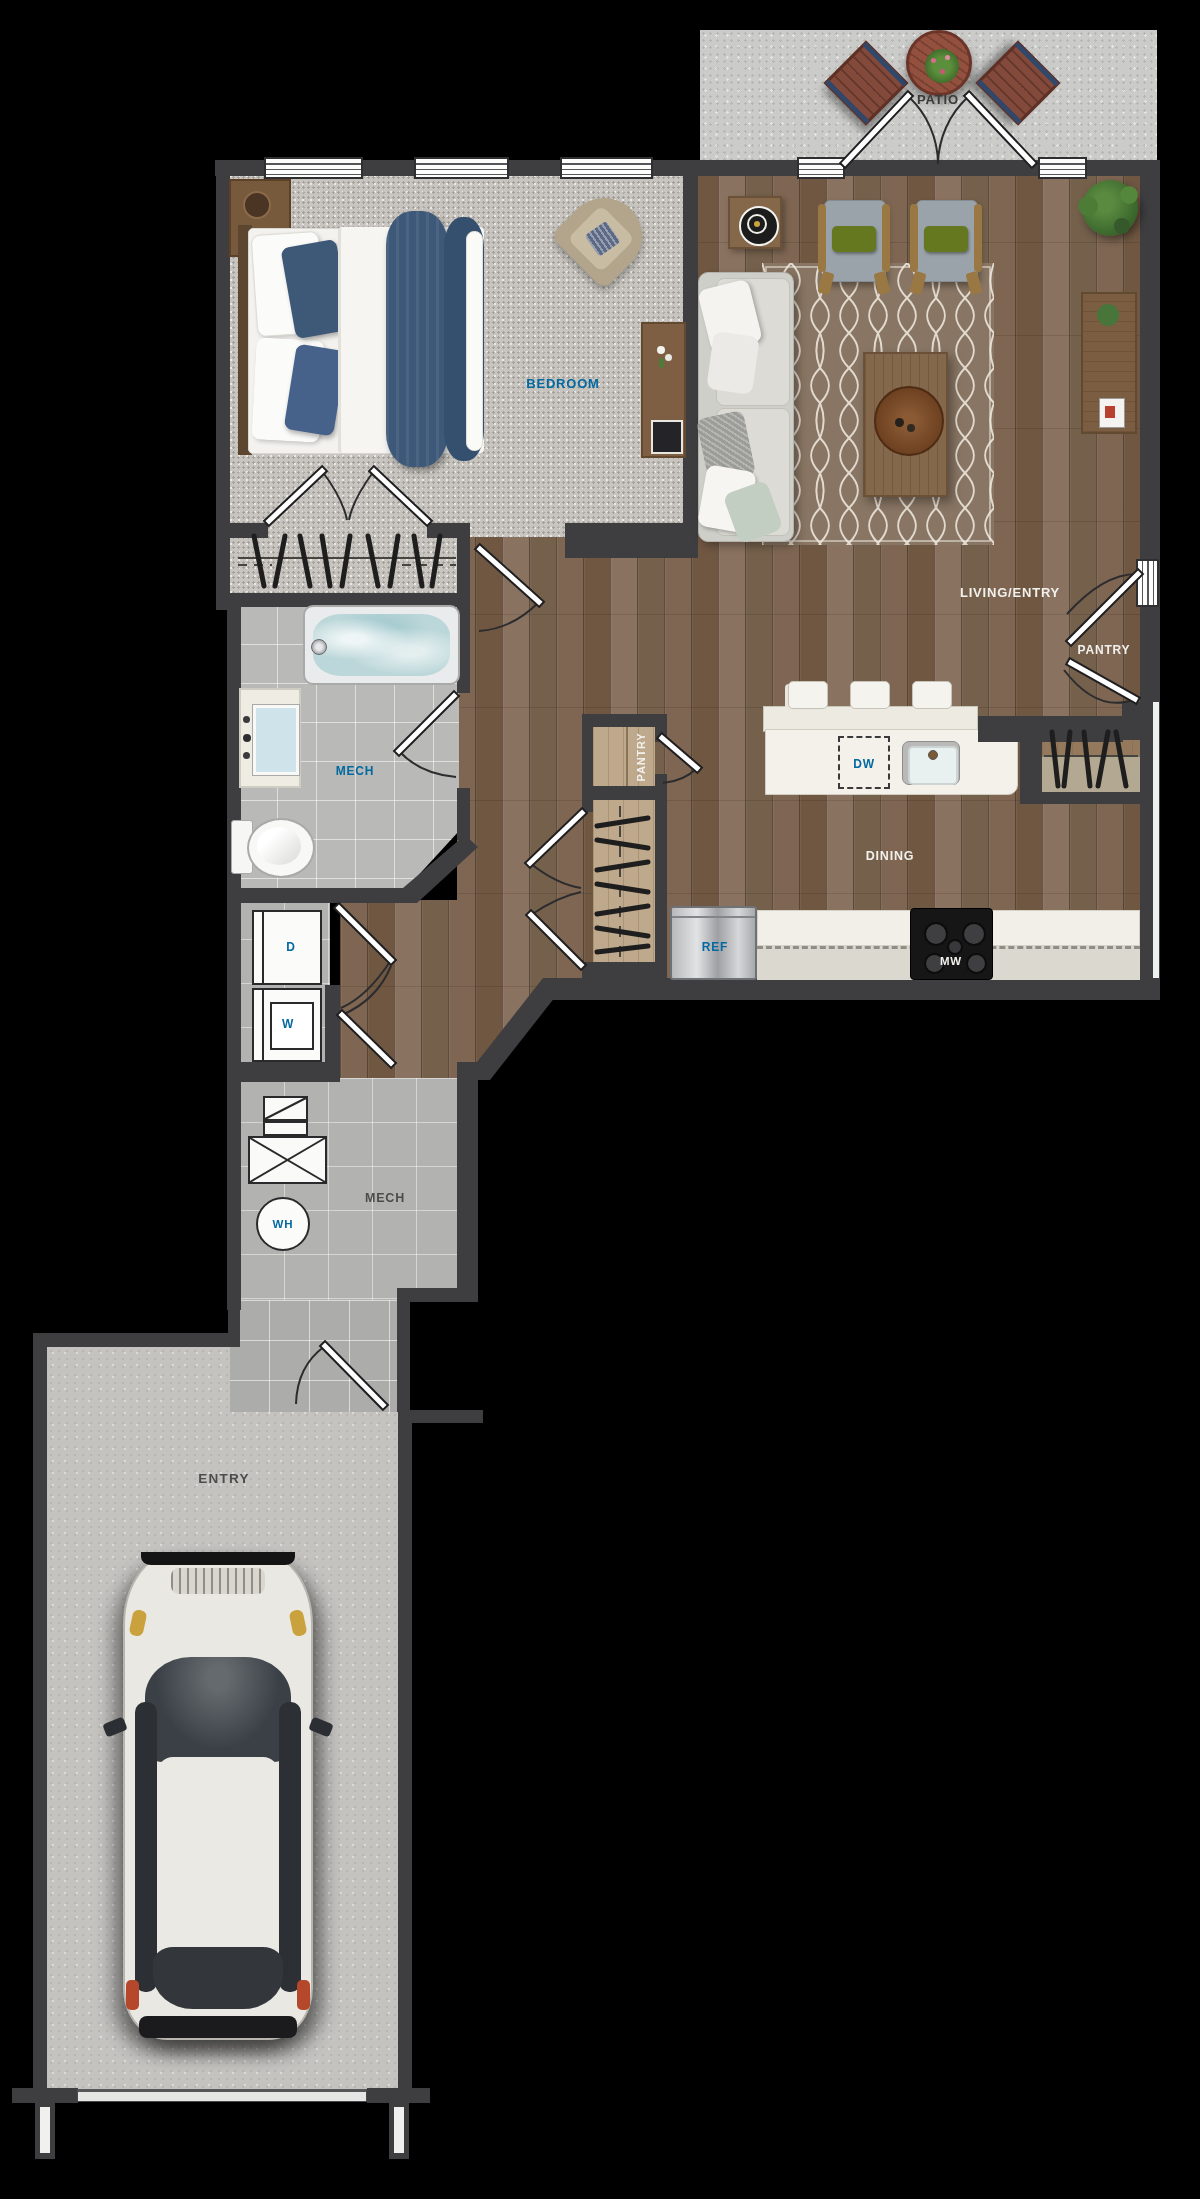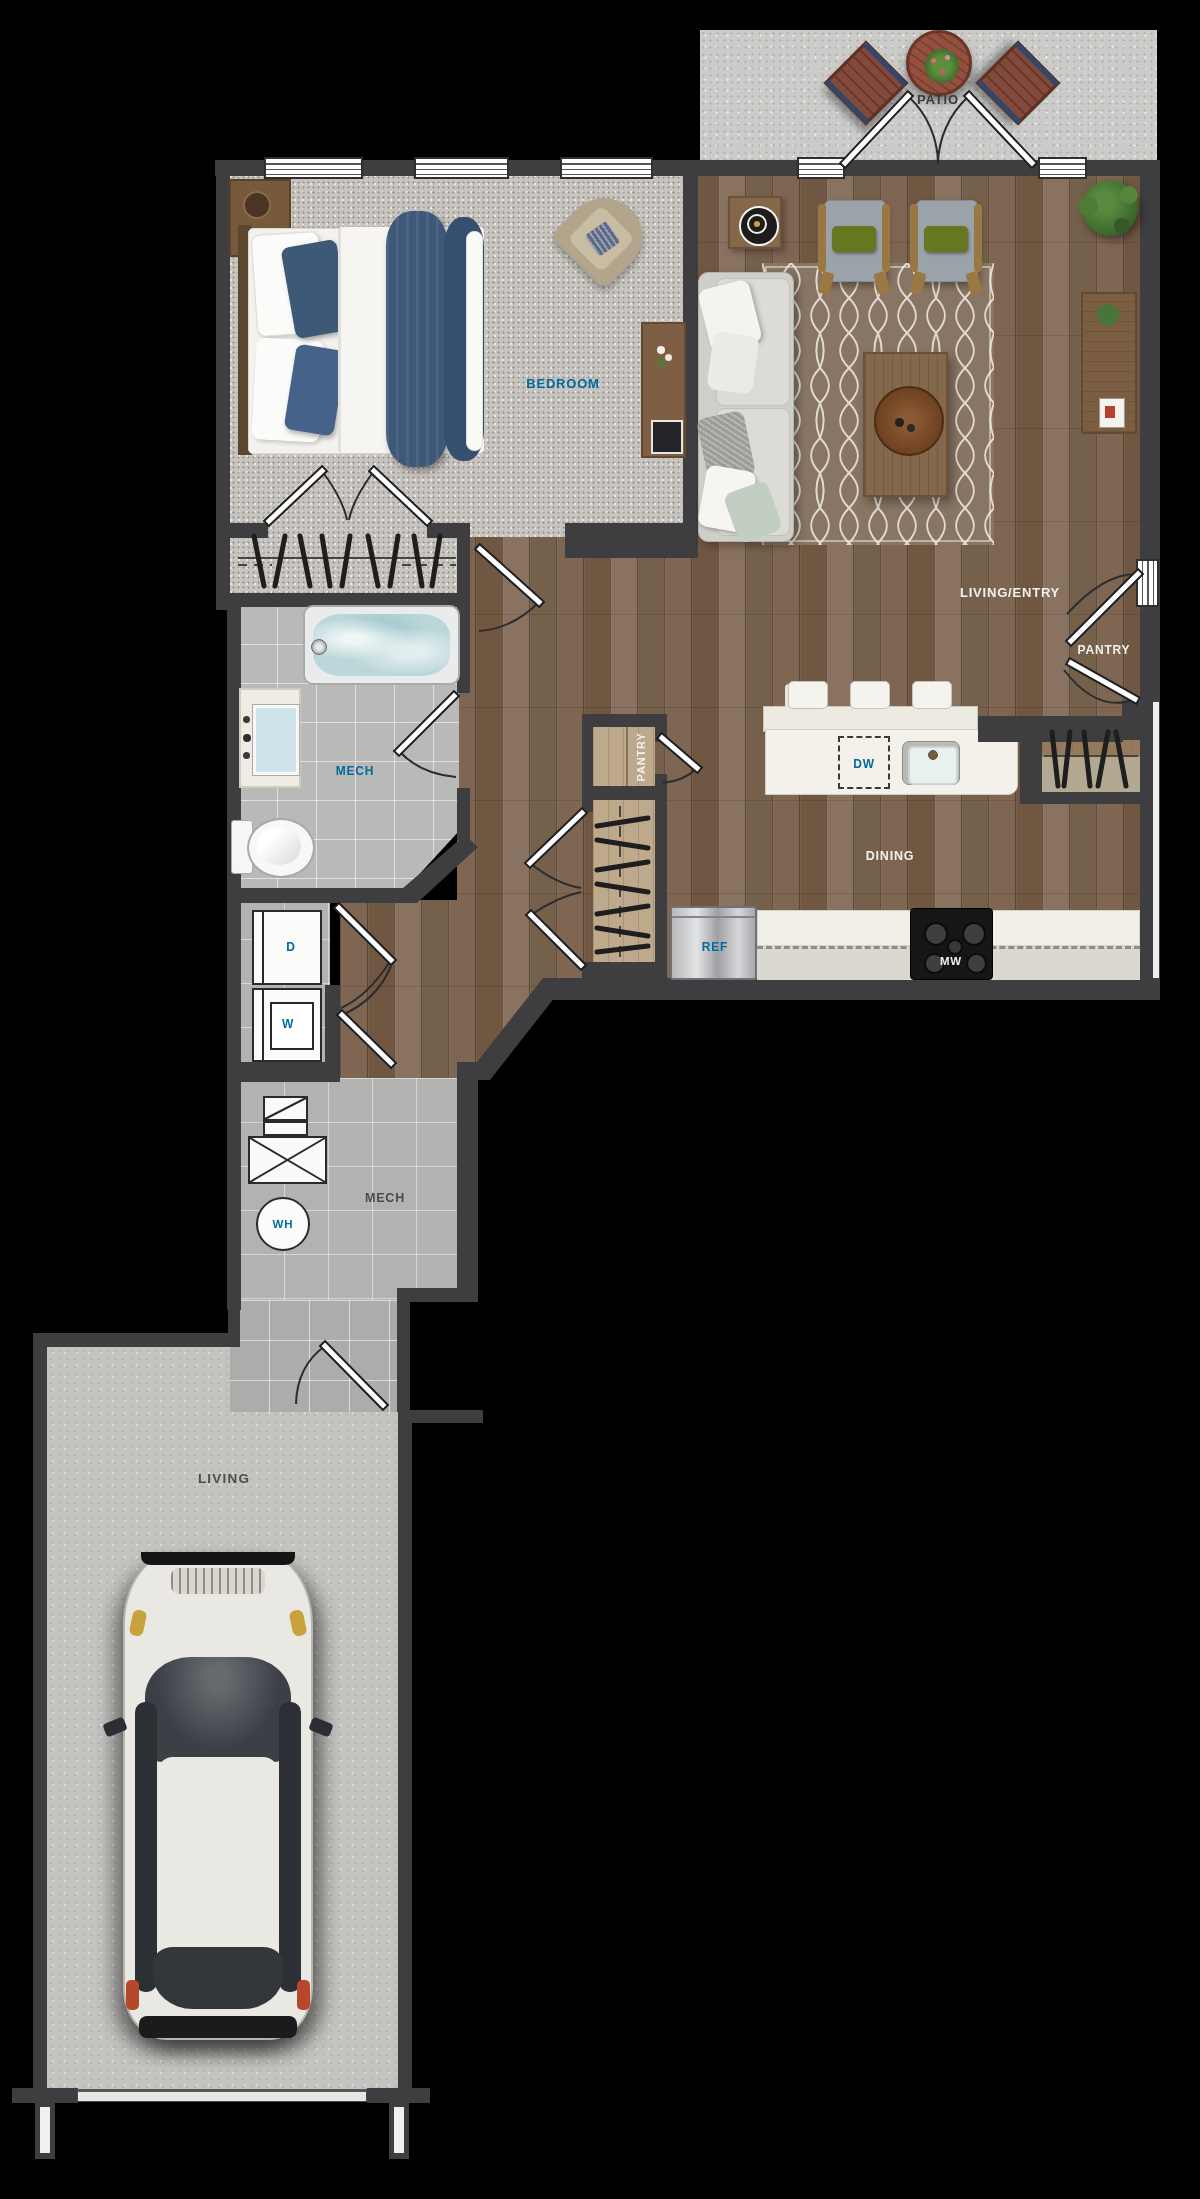--- a/index.html
+++ b/index.html
@@ -425,15 +425,15 @@
   <div class="lbl dark" style="left:355px;top:771px;font-size:12px;">MECH</div>
   <div class="lbl light" style="left:641px;top:757px;font-size:11px;transform:translate(-50%,-50%) rotate(-90deg);">PANTRY</div>
   <div class="lbl light" style="left:890px;top:856px;font-size:12.5px;">DINING</div>
   <div class="lbl dark" style="left:864px;top:764px;font-size:12px;">DW</div>
   <div class="lbl dark" style="left:715px;top:947px;font-size:12px;">REF</div>
   <div class="lbl light" style="left:951px;top:961px;font-size:11.5px;">MW</div>
   <div class="lbl dark" style="left:291px;top:947px;font-size:12px;">D</div>
   <div class="lbl dark" style="left:288px;top:1024px;font-size:12px;">W</div>
   <div class="lbl dark" style="left:283px;top:1224px;font-size:11.5px;">WH</div>
   <div class="lbl mid" style="left:385px;top:1198px;font-size:12.5px;">MECH</div>
-  <div class="lbl mid" style="left:224px;top:1478px;font-size:13.5px;letter-spacing:1.2px;">LIVING</div>
+  <div class="lbl mid" style="left:224px;top:1478px;font-size:13.5px;letter-spacing:1.2px;">ENTRY</div>
 
 </div>
 
 </body></html>

